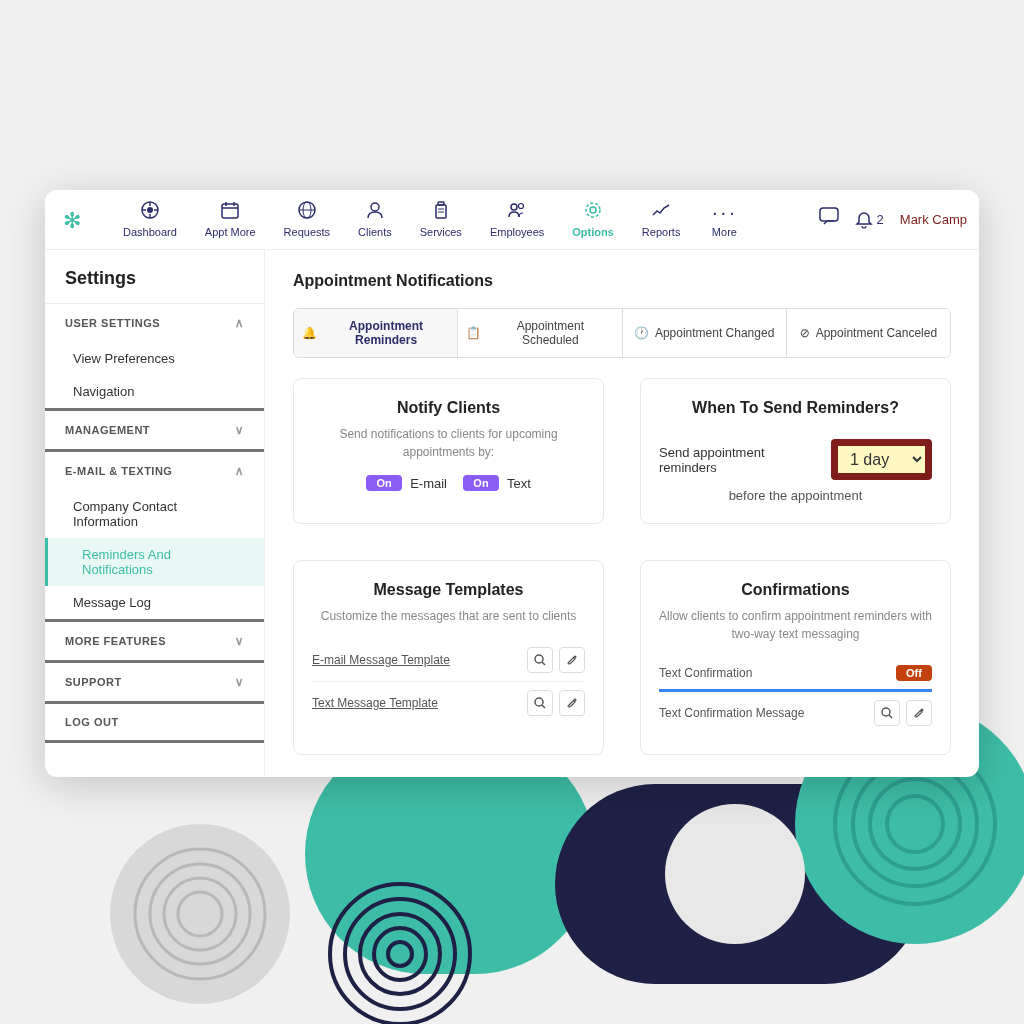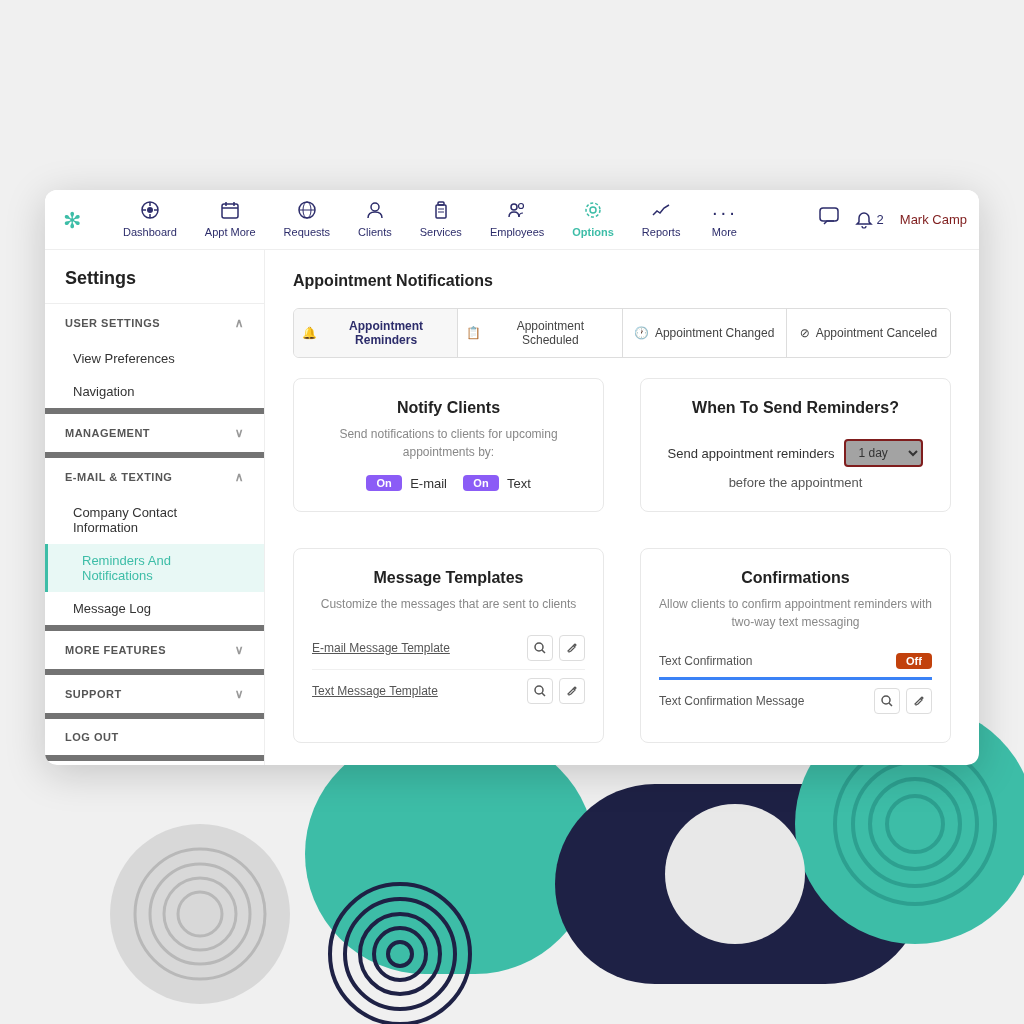--- a/index.html
+++ b/index.html
@@ -126,21 +126,21 @@
 
     .settings-title {
       padding: 18px 20px 14px;
       font-size: 18px;
       font-weight: 600;
       color: #222;
       border-bottom: 1px solid #eee;
     }
 
     .sidebar-section {
-      border-bottom: 6px solid #737373;
+      border-bottom: 3px solid #737373;
     }
 
     .sidebar-section-header {
       display: flex;
       align-items: center;
       justify-content: space-between;
       padding: 12px 20px;
       cursor: pointer;
       font-size: 11px;
       font-weight: 700;
@@ -285,26 +285,26 @@
       display: flex;
       align-items: center;
       justify-content: center;
       gap: 10px;
       font-size: 13px;
       color: #333;
       margin-bottom: 8px;
     }
 
     .reminder-select {
-      border: 2px solid #7f1d1d;
+      border: 7px solid #7f1d1d;
       border-radius: 4px;
       padding: 4px 8px;
-      font-size: 12px;
+      font-size: 16px;
       color: #333;
-      background: #a3a3a3;
+      background: #fef9c3;
       cursor: pointer;
     }
 
     .before-text {
       font-size: 13px;
       color: #555;
       text-align: center;
     }
 
     

